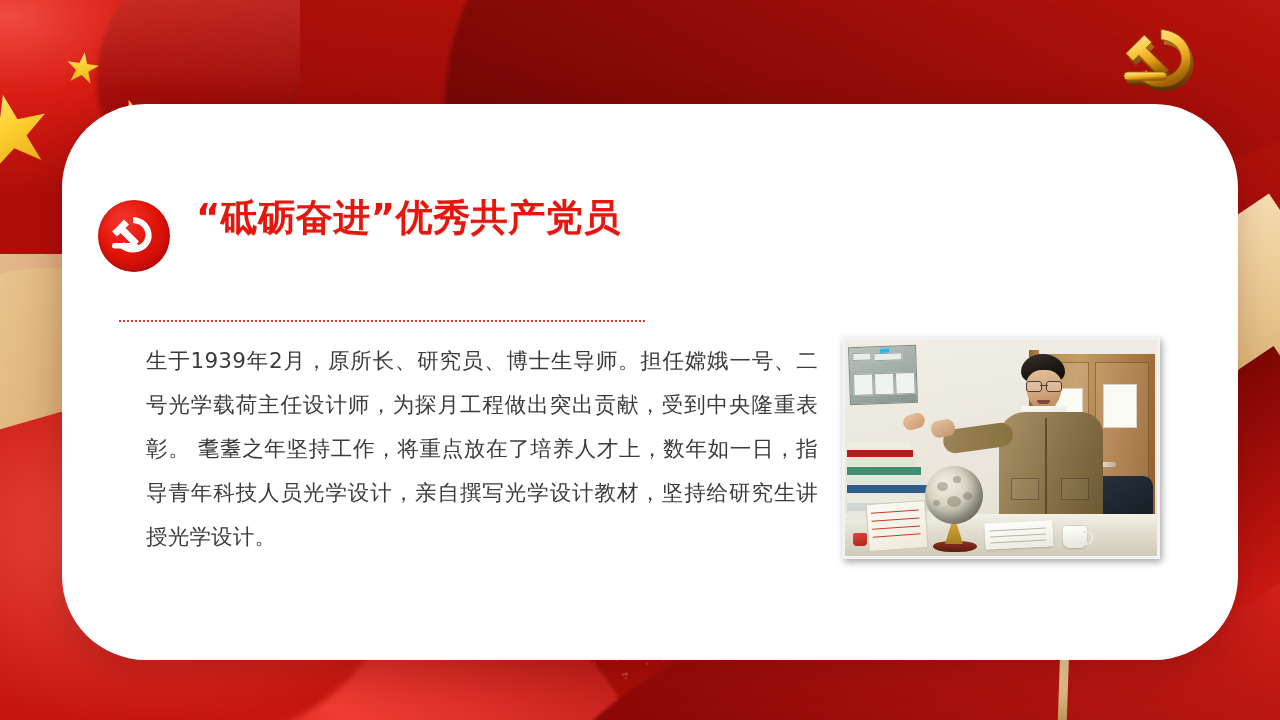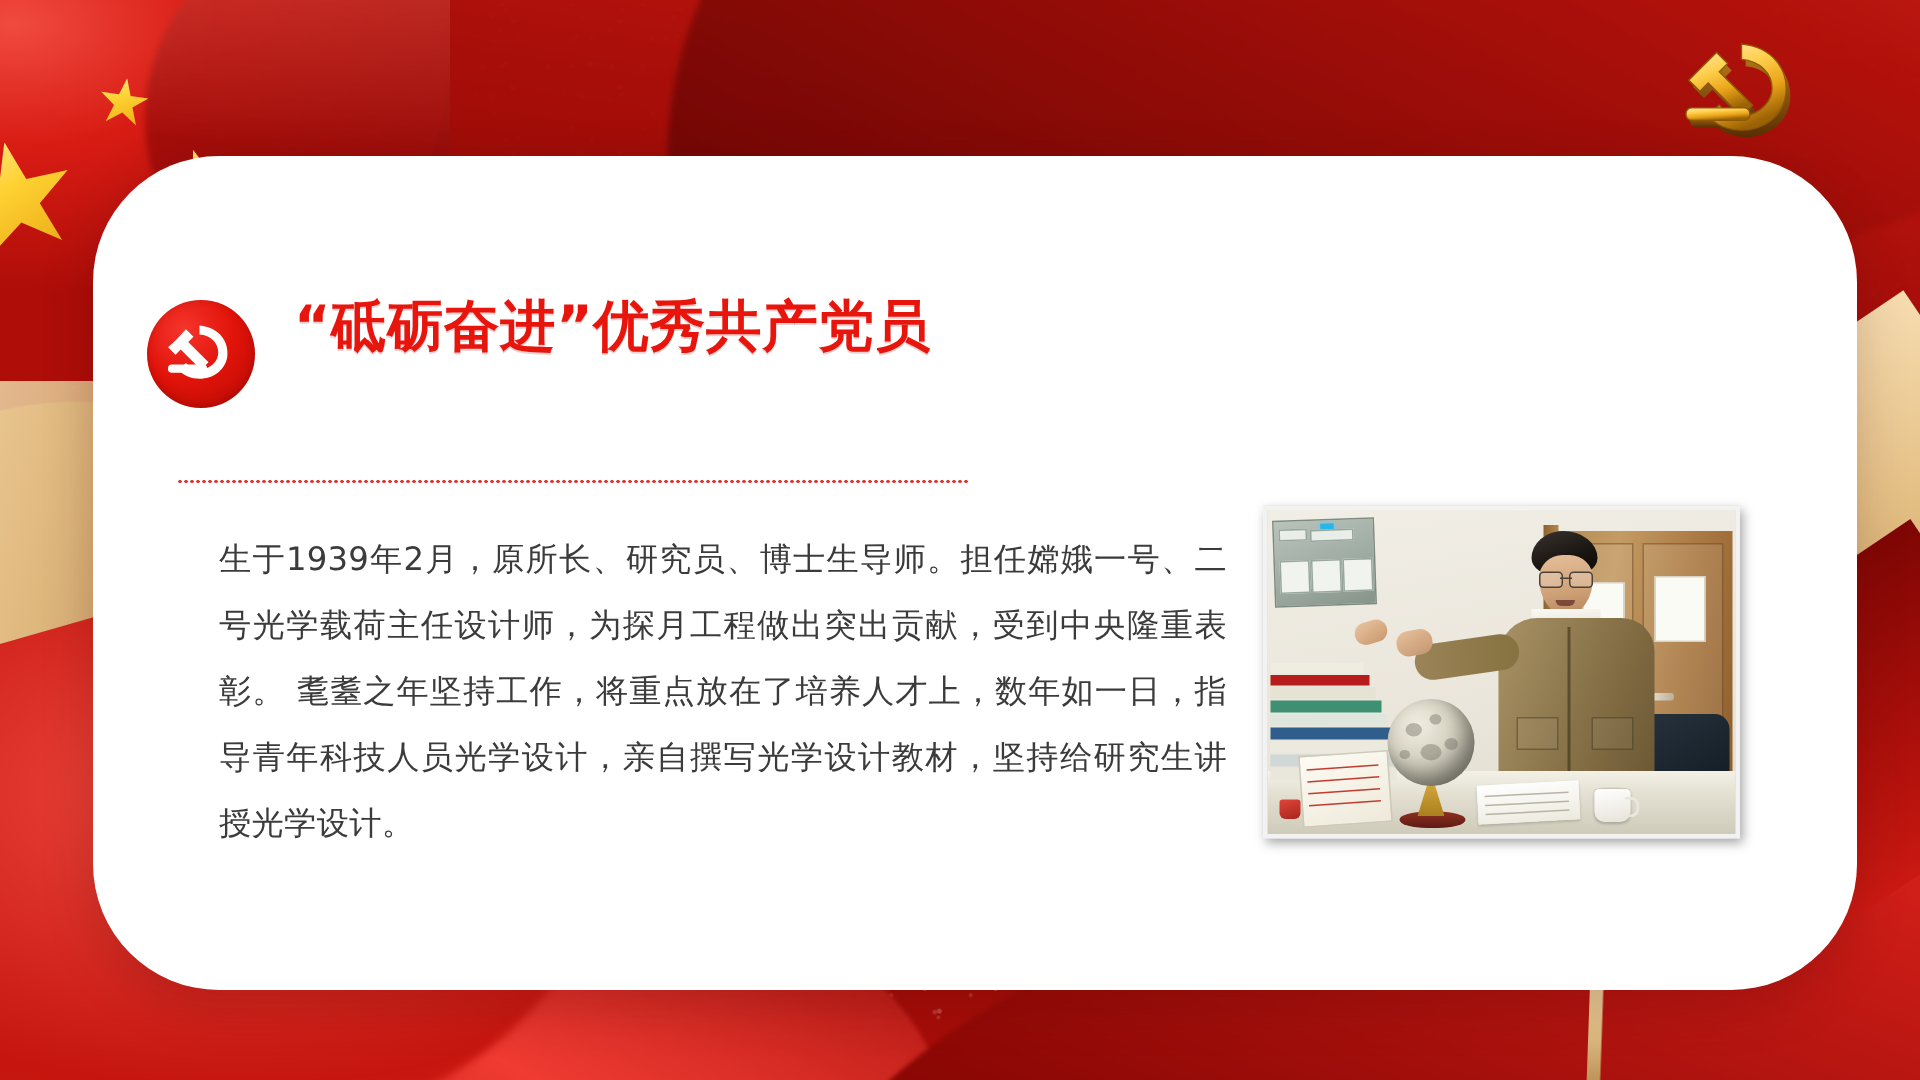--- a/index.html
+++ b/index.html
@@ -258,21 +258,21 @@
     left: 56px; top: 216px;
     width: 528px; height: 2px;
     background-image: radial-gradient(circle, #e03a30 0 1px, transparent 1.3px);
     background-size: 4px 2px;
     background-repeat: repeat-x;
   }
 
   
   .body-text {
     position: absolute;
-    left: 84px; top: 248px;
+    left: 84px; top: 235px;
     width: 672px;
     font-family: "DejaVu Sans", "Liberation Sans", sans-serif;
     font-size: 21.5px;
     line-height: 44px;
     color: #3b3b3b;
     text-align: justify;
     text-justify: inter-character;
     letter-spacing: .2px;
   }
 

